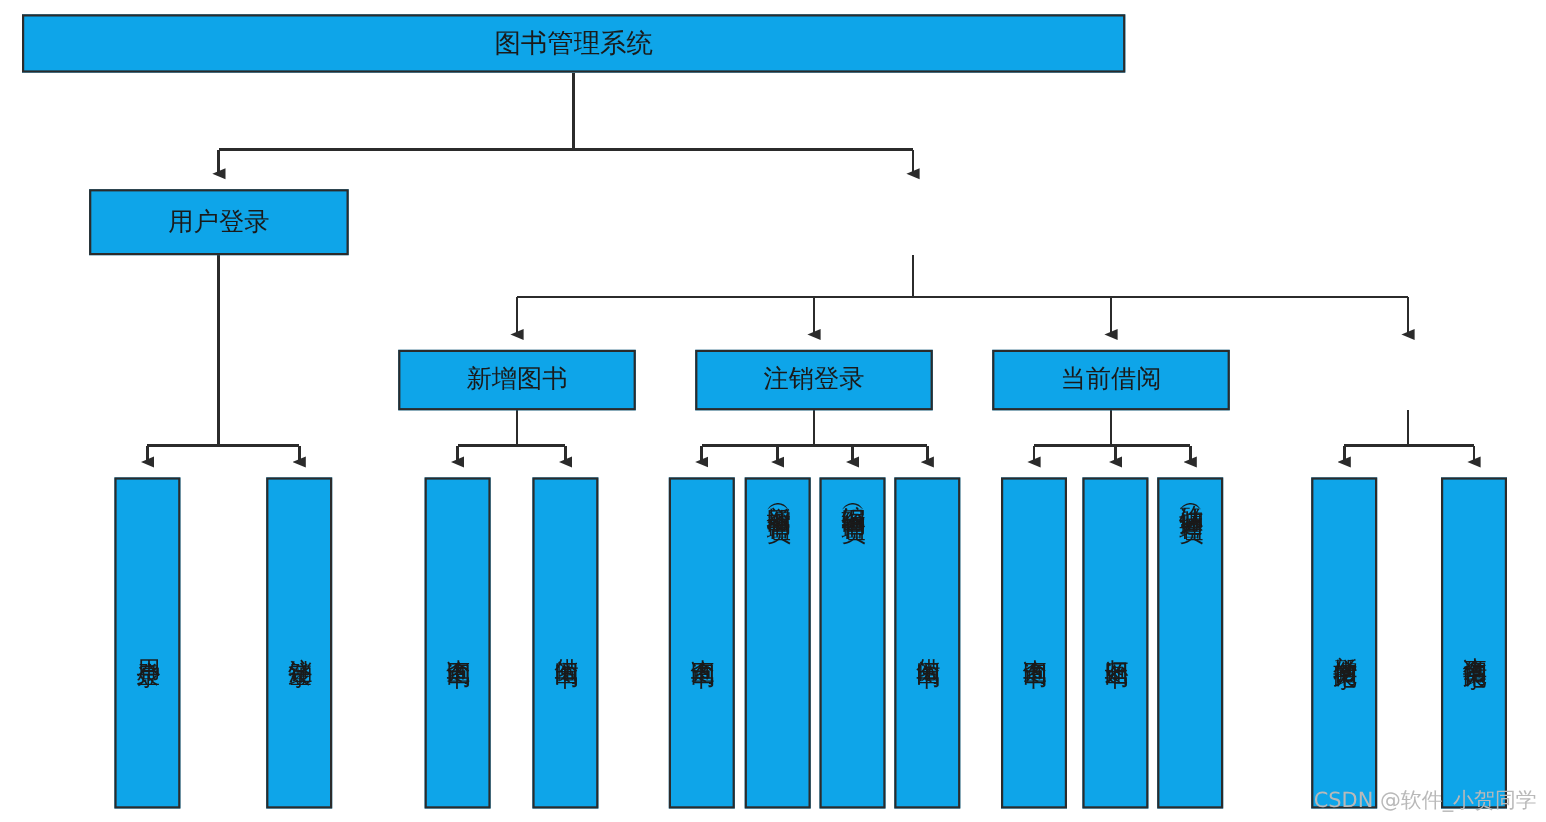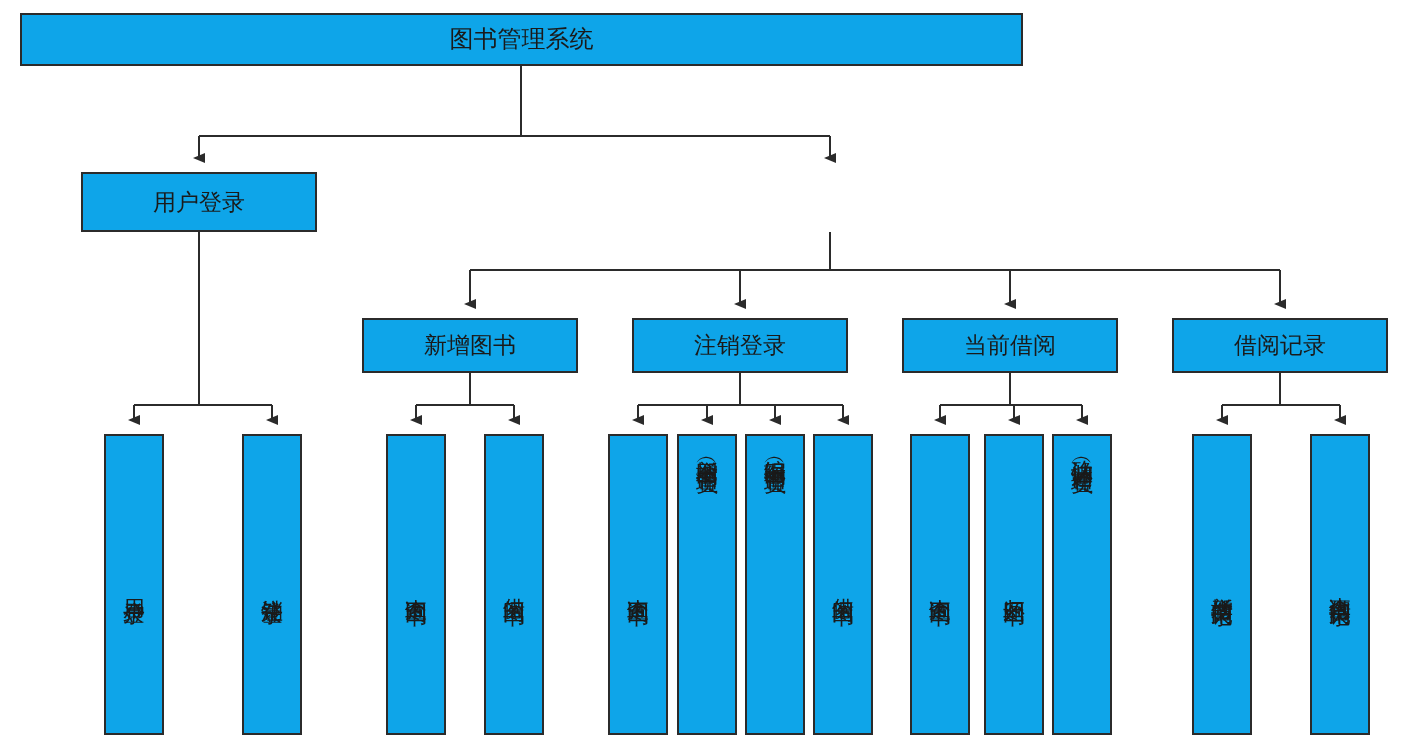--- a/index.html
+++ b/index.html
@@ -138,23 +138,20 @@
 
   <div class="node horiz" style="left:362px; top:318px; width:216px; height:55px;">
     <span class="label">新增图书</span>
   </div>
   <div class="node horiz" style="left:632px; top:318px; width:216px; height:55px;">
     <span class="label">注销登录</span>
   </div>
   <div class="node horiz" style="left:902px; top:318px; width:216px; height:55px;">
     <span class="label">当前借阅</span>
   </div>
-  <div class="node horiz" style="left:1172px; top:318px; width:216px; height:55px;">
-    <span class="label">借阅记录</span>
-  </div>
 
   <div class="node vert centered" style="left:104px; top:434px; width:60px; height:301px;">
     <span class="label">用户登录</span>
   </div>
   <div class="node vert centered" style="left:242px; top:434px; width:60px; height:301px;">
     <span class="label">注销登录</span>
   </div>
 
   <div class="node vert centered" style="left:386px; top:434px; width:60px; height:301px;">
     <span class="label">查询图书</span>
@@ -186,14 +183,15 @@
     <span class="label">确认归还（管理员）</span>
   </div>
 
   <div class="node vert centered" style="left:1192px; top:434px; width:60px; height:301px;">
     <span class="label">新增借阅记录</span>
   </div>
   <div class="node vert centered" style="left:1310px; top:434px; width:60px; height:301px;">
     <span class="label">查询借阅记录</span>
   </div>
 
+  <div class="watermark">CSDN @软件_小贺同学</div>
 
 </div>
 
 </body></html>

